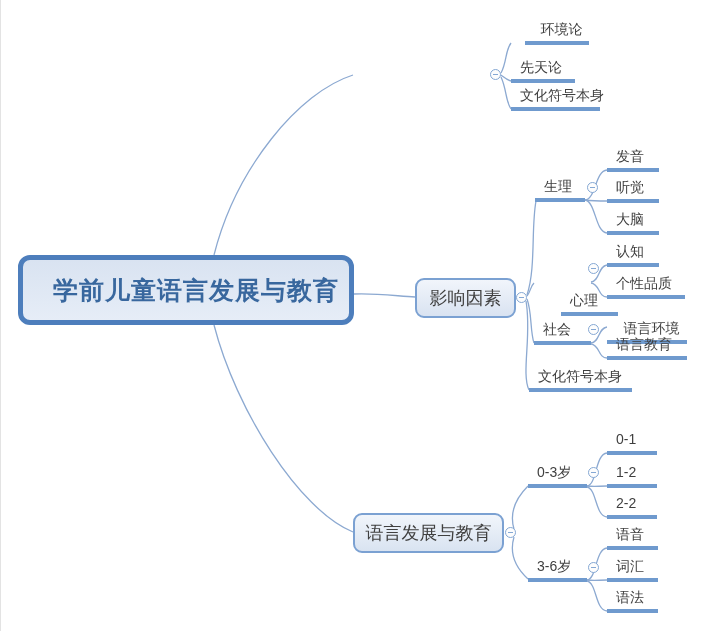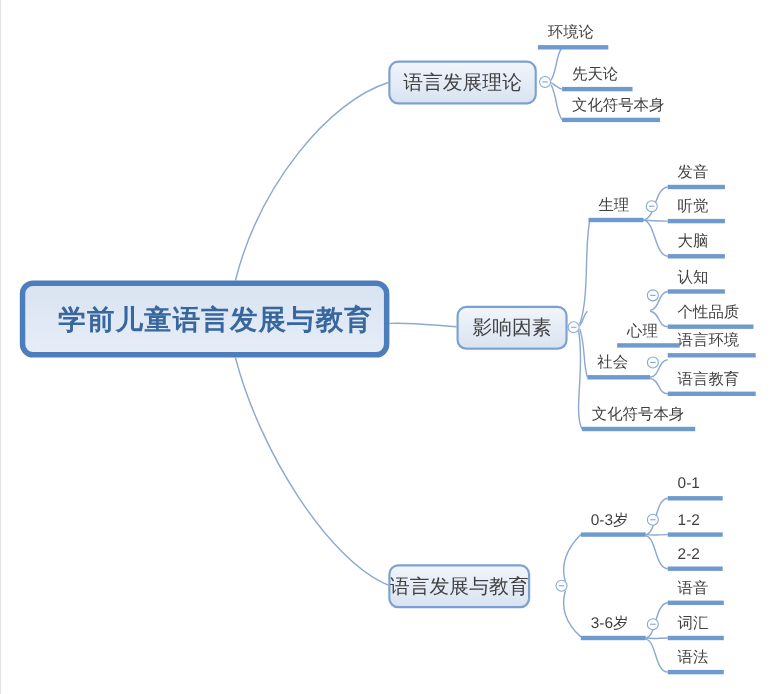--- a/index.html
+++ b/index.html
@@ -21,21 +21,21 @@
   .box{
     position:absolute;height:40px;box-sizing:border-box;
     border:2px solid #7ba1d2;border-radius:9px;
     background:linear-gradient(180deg,#f1f5fb,#d9e3f1);
     color:#404040;font-size:18px;
     display:flex;align-items:center;justify-content:center;white-space:nowrap;
     cursor:default;
   }
   .box.theory{left:352px;top:55px;width:135px;}
   .box.factors{left:414px;top:278px;width:101px;}
-  .box.education{left:352px;top:513px;width:129px;}
+  .box.education{left:352px;top:513px;width:151px;}
   .leaf{
     position:absolute;box-sizing:border-box;
     font-size:14px;line-height:17px;color:#3f3f3f;
     padding:0 0 3px 9px;border-bottom:4px solid #6f9ace;
     white-space:nowrap;cursor:default;
   }
   .toggle{
     position:absolute;width:11px;height:11px;box-sizing:border-box;
     border:1px solid #85a8d4;border-radius:50%;background:#fdfdfd;cursor:pointer;
   }
@@ -71,39 +71,38 @@
     <path d="M586,486 C596,485 594,454 606,453"></path>
     <path d="M586,486 C594,487 598,486 606,486"></path>
     <path d="M586,487 C596,489 594,516 606,517"></path>
     <path d="M586,580 C596,579 594,549 606,548"></path>
     <path d="M586,580 C594,581 598,580 606,580"></path>
     <path d="M586,581 C596,583 594,610 606,611"></path>
   </svg>
 
   <div class="root">学前儿童语言发展与教育</div>
 
-  <div class="box theory">语言发展理论</div>
   <div class="box factors">影响因素</div>
   <div class="box education">语言发展与教育</div>
 
-  <div class="leaf" style="left:488px;top:21px;width:64px;">环境论</div>
+  <div class="leaf" style="left:524px;top:21px;width:64px;text-align:center;">环境论</div>
   <div class="leaf" style="left:510px;top:59px;width:64px;">先天论</div>
   <div class="leaf" style="left:510px;top:87px;width:89px;">文化符号本身</div>
 
   <div class="leaf" style="left:534px;top:178px;width:50px;">生理</div>
   <div class="leaf" style="left:606px;top:148px;width:52px;">发音</div>
   <div class="leaf" style="left:606px;top:179px;width:52px;">听觉</div>
   <div class="leaf" style="left:606px;top:211px;width:52px;">大脑</div>
 
   <div class="leaf" style="left:560px;top:260px;width:57px;margin-top:32px;">心理</div>
   <div class="leaf" style="left:606px;top:243px;width:52px;">认知</div>
   <div class="leaf" style="left:606px;top:275px;width:78px;">个性品质</div>
 
   <div class="leaf" style="left:533px;top:321px;width:57px;">社会</div>
-  <div class="leaf" style="left:606px;top:301px;width:80px;">语言环境</div>
+  <div class="leaf" style="left:606px;top:320px;width:80px;text-align:center;">语言环境</div>
   <div class="leaf" style="left:606px;top:336px;width:80px;">语言教育</div>
 
   <div class="leaf" style="left:528px;top:368px;width:103px;">文化符号本身</div>
 
   <div class="leaf" style="left:527px;top:464px;width:59px;">0-3岁</div>
   <div class="leaf" style="left:606px;top:431px;width:50px;">0-1</div>
   <div class="leaf" style="left:606px;top:464px;width:50px;">1-2</div>
   <div class="leaf" style="left:606px;top:495px;width:50px;">2-2</div>
 
   <div class="leaf" style="left:527px;top:558px;width:59px;">3-6岁</div>

